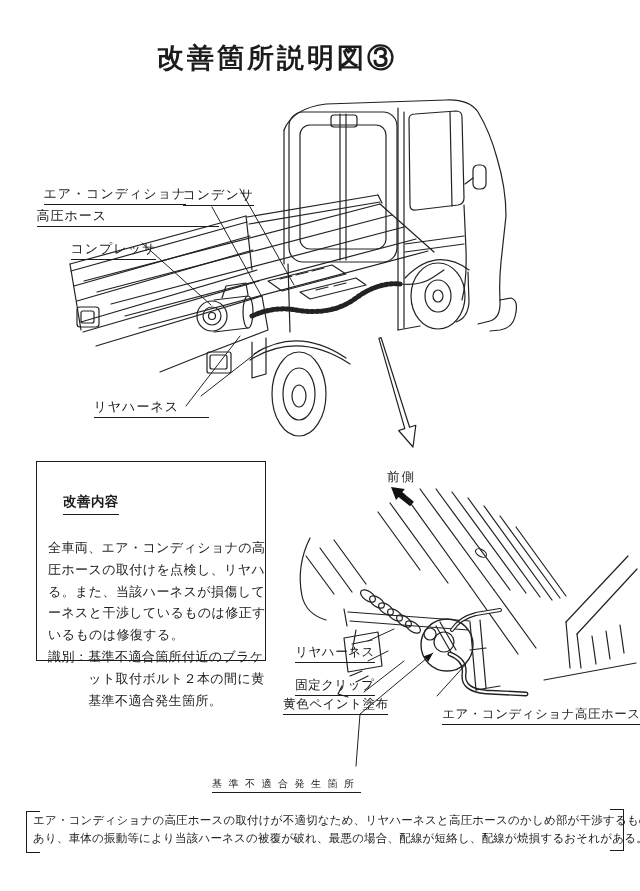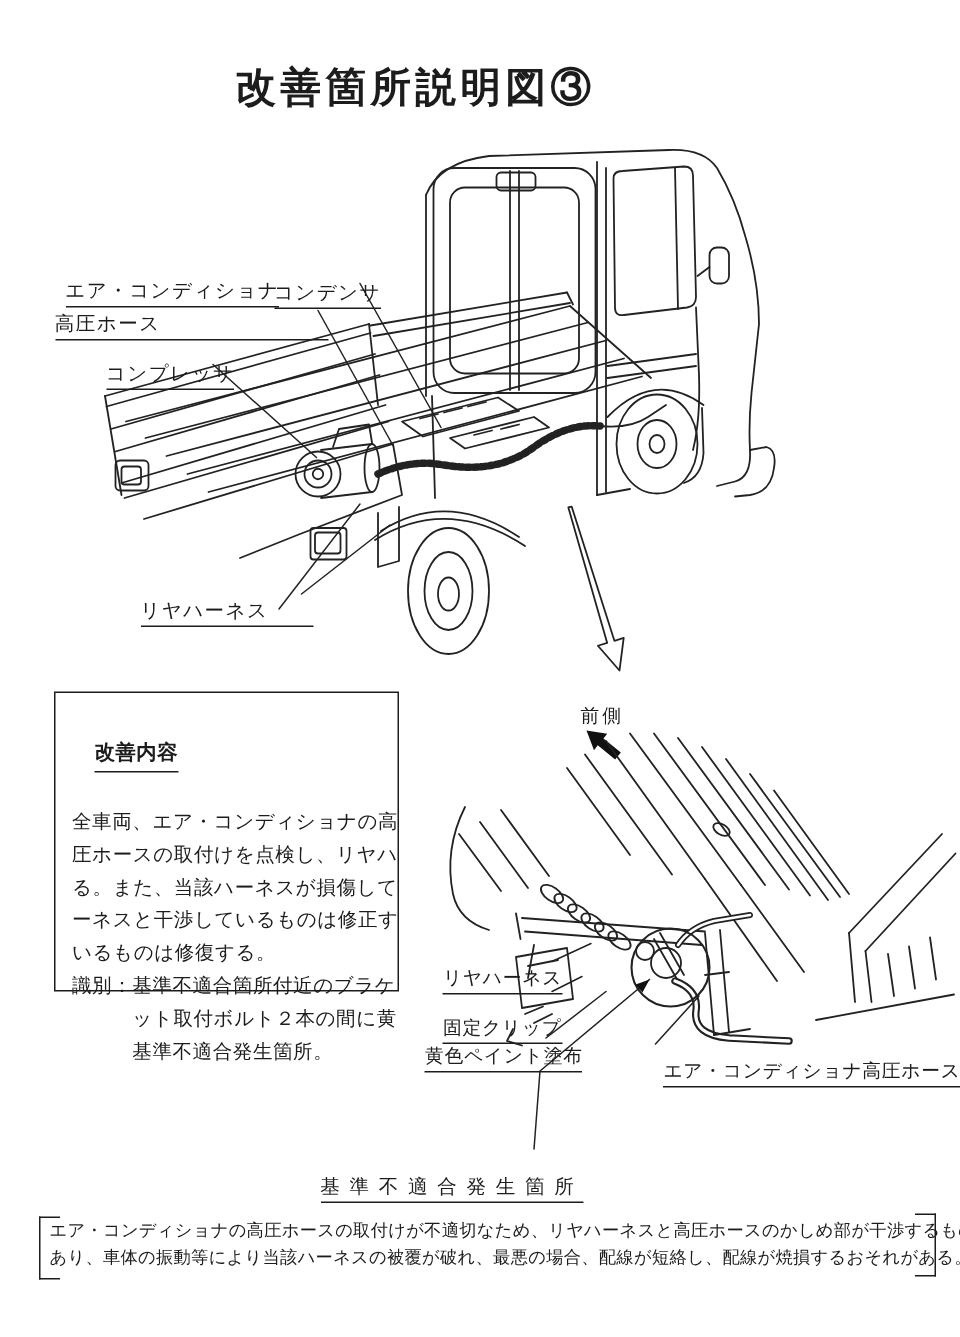--- a/index.html
+++ b/index.html
@@ -261,20 +261,20 @@
 </div>
 <div class="txt dlbl" style="left:288px;top:650px;">
   <span class="ul" style="width:80px;margin-top:12px;">固定クリップ</span>
 </div>
 <div class="txt dlbl" style="left:276px;top:681px;">
   <span class="ul">黄色ペイント塗布</span>
 </div>
 <div class="txt dlbl" style="left:435px;top:691px;">
   <span class="ul">エア・コンディショナ高圧ホース</span>
 </div>
-<div class="txt dlbl spread" style="left:194px;top:766px;font-size:13px;">
+<div class="txt dlbl spread" style="left:194px;top:766px;font-size:10px;">
   <span class="ul">基準不適合発生箇所</span>
 </div>
 
 <div class="brkt brkt-l"></div>
 <div class="brkt brkt-r"></div>
 <div class="txt footer-line" style="left:33px;top:813px;">エア・コンディショナの高圧ホースの取付けが不適切なため、リヤハーネスと高圧ホースのかしめ部が干渉するものが</div>
 <div class="txt footer-line" style="left:33px;top:831px;">あり、車体の振動等により当該ハーネスの被覆が破れ、最悪の場合、配線が短絡し、配線が焼損するおそれがある。</div>
 
 </body></html>

